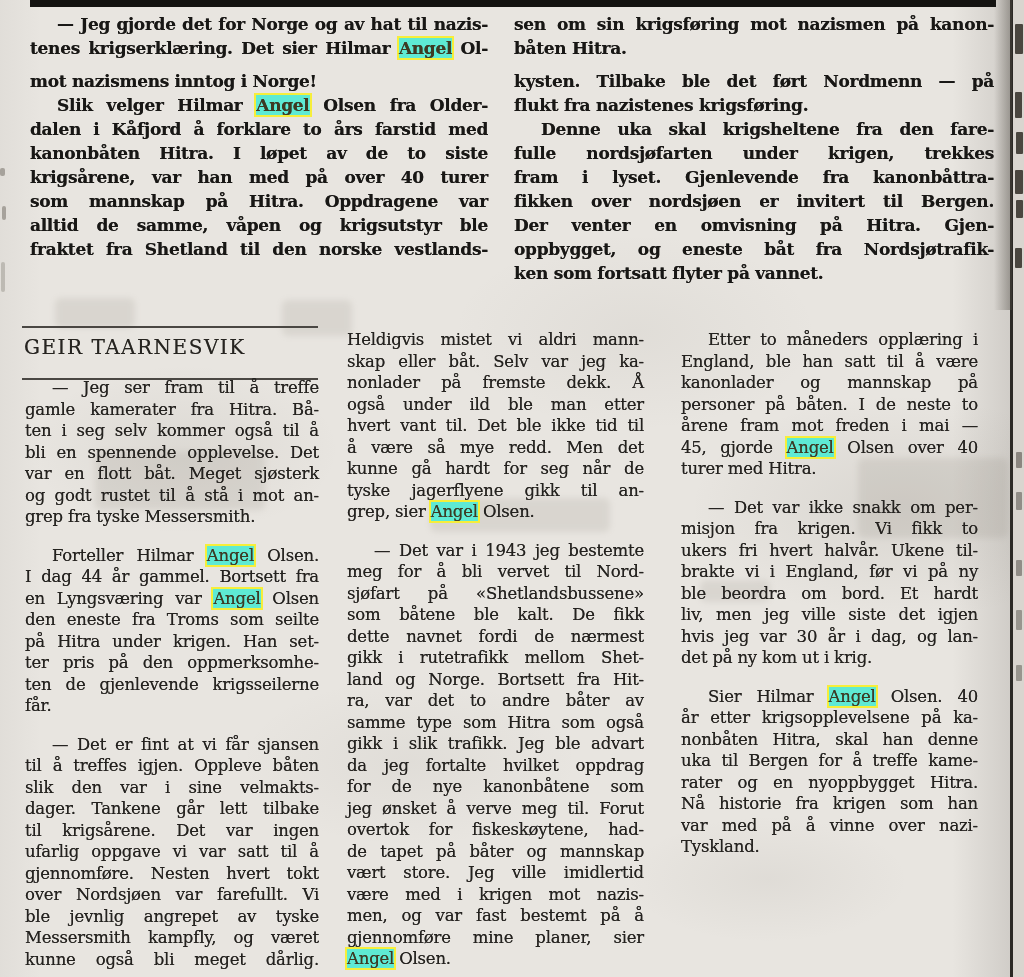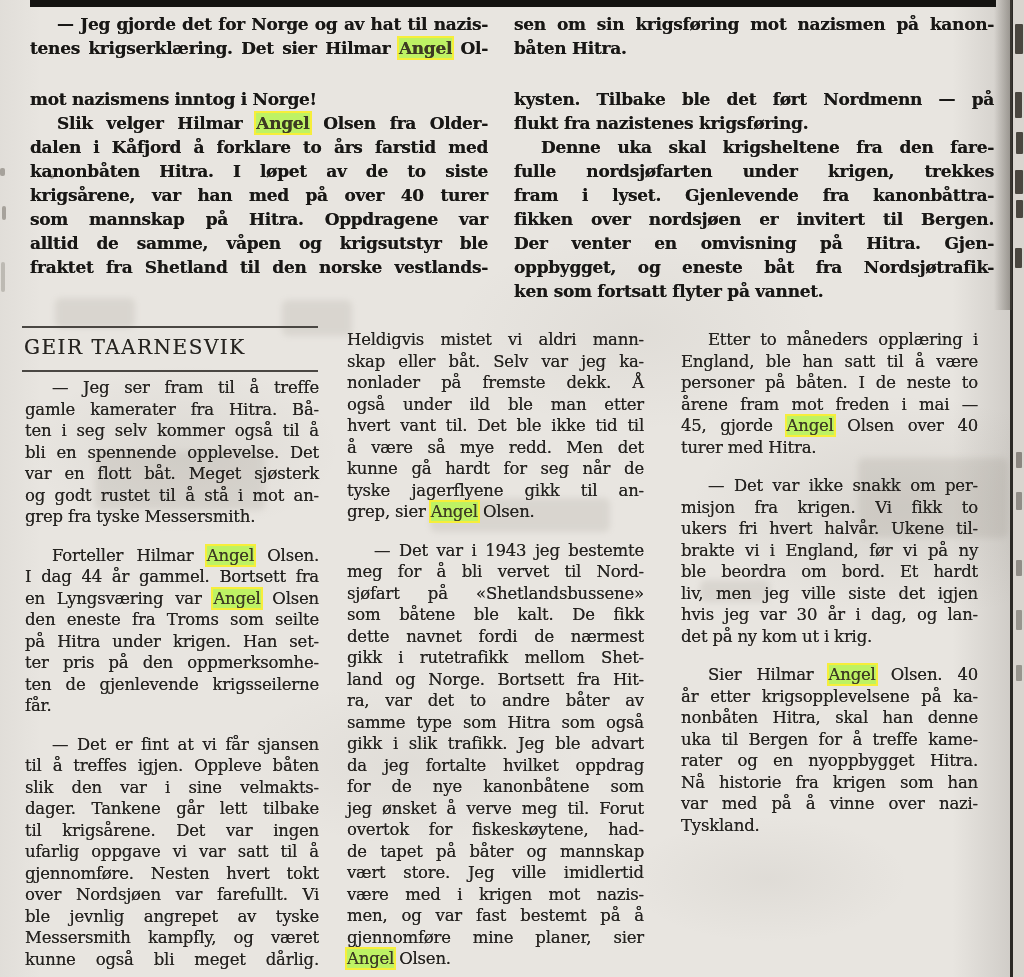--- a/index.html
+++ b/index.html
@@ -25,45 +25,45 @@
   .textcol{position:absolute;}
   .line{
     text-align:justify;
     text-align-last:justify;
     white-space:nowrap;
     text-shadow:0 0 .5px rgba(40,38,35,.75);
   }
   .line.lastline{text-align-last:left;}
   .para.indent .line:first-child{text-indent:27px;}
   .lead .para{margin-bottom:0;}
-  .lead .para.gap{margin-bottom:27px;}
+  .lead .para.gap{margin-bottom:9px;}
   .lead{
     font-weight:bold;
     font-size:17px;line-height:24px;
     letter-spacing:-0.3px;
     color:#181715;
   }
   .body{
     font-size:16.5px;line-height:21.5px;
     letter-spacing:-0.2px;
     color:#24221f;
   }
   .body .para{margin-bottom:17px;}
   .hl{
-    background:#bef264;
+    background:#5eead4;
     box-shadow:0 0 0 2px #f6ee3a;
     color:#3e3a22;
   }
   
   .byline-block{position:absolute;left:22px;top:326px;width:296px;}
   .byline-rule{height:0;border-top:2px solid #4a4743;}
   .byline-name{
     font-size:20px;line-height:24px;
     letter-spacing:1.5px;
-    padding:7px 0 11px 2px;
+    padding:7px 0 19px 2px;
     color:#262420;
     text-shadow:0 0 .5px rgba(40,38,35,.6);
   }
   
   .topbar{position:absolute;left:30px;top:0;width:966px;height:7px;background:#141311;}
   .rightrule{position:absolute;left:1010px;top:0;width:3px;height:977px;background:#2b2925;}
   .rightedge{position:absolute;left:1013px;top:0;width:11px;height:977px;background:#d9d5cf;}
   .rightshade{position:absolute;left:994px;top:0;width:18px;height:310px;
     background:linear-gradient(90deg, rgba(0,0,0,0), rgba(75,70,63,.45));}
   .frag{position:absolute;background:#4a463f;border-radius:1px;}
@@ -216,20 +216,21 @@
         <div class="line">men, og var fast bestemt på å</div>
         <div class="line">gjennomføre mine planer, sier</div>
         <div class="line lastline"><span class="hl">Angel</span> Olsen.</div>
       </div>
     </div>
 
   <div class="textcol body" style="left:681px;top:329px;width:297px;">
       <div class="para indent">
         <div class="line">Etter to måneders opplæring i</div>
         <div class="line">England, ble han satt til å være</div>
+        <div class="line">kanonlader og mannskap på</div>
         <div class="line">personer på båten. I de neste to</div>
         <div class="line">årene fram mot freden i mai —</div>
         <div class="line">45, gjorde <span class="hl">Angel</span> Olsen over 40</div>
         <div class="line lastline">turer med Hitra.</div>
       </div>
       <div class="para indent">
         <div class="line">— Det var ikke snakk om per-</div>
         <div class="line">misjon fra krigen. Vi fikk to</div>
         <div class="line">ukers fri hvert halvår. Ukene til-</div>
         <div class="line">brakte vi i England, før vi på ny</div>

